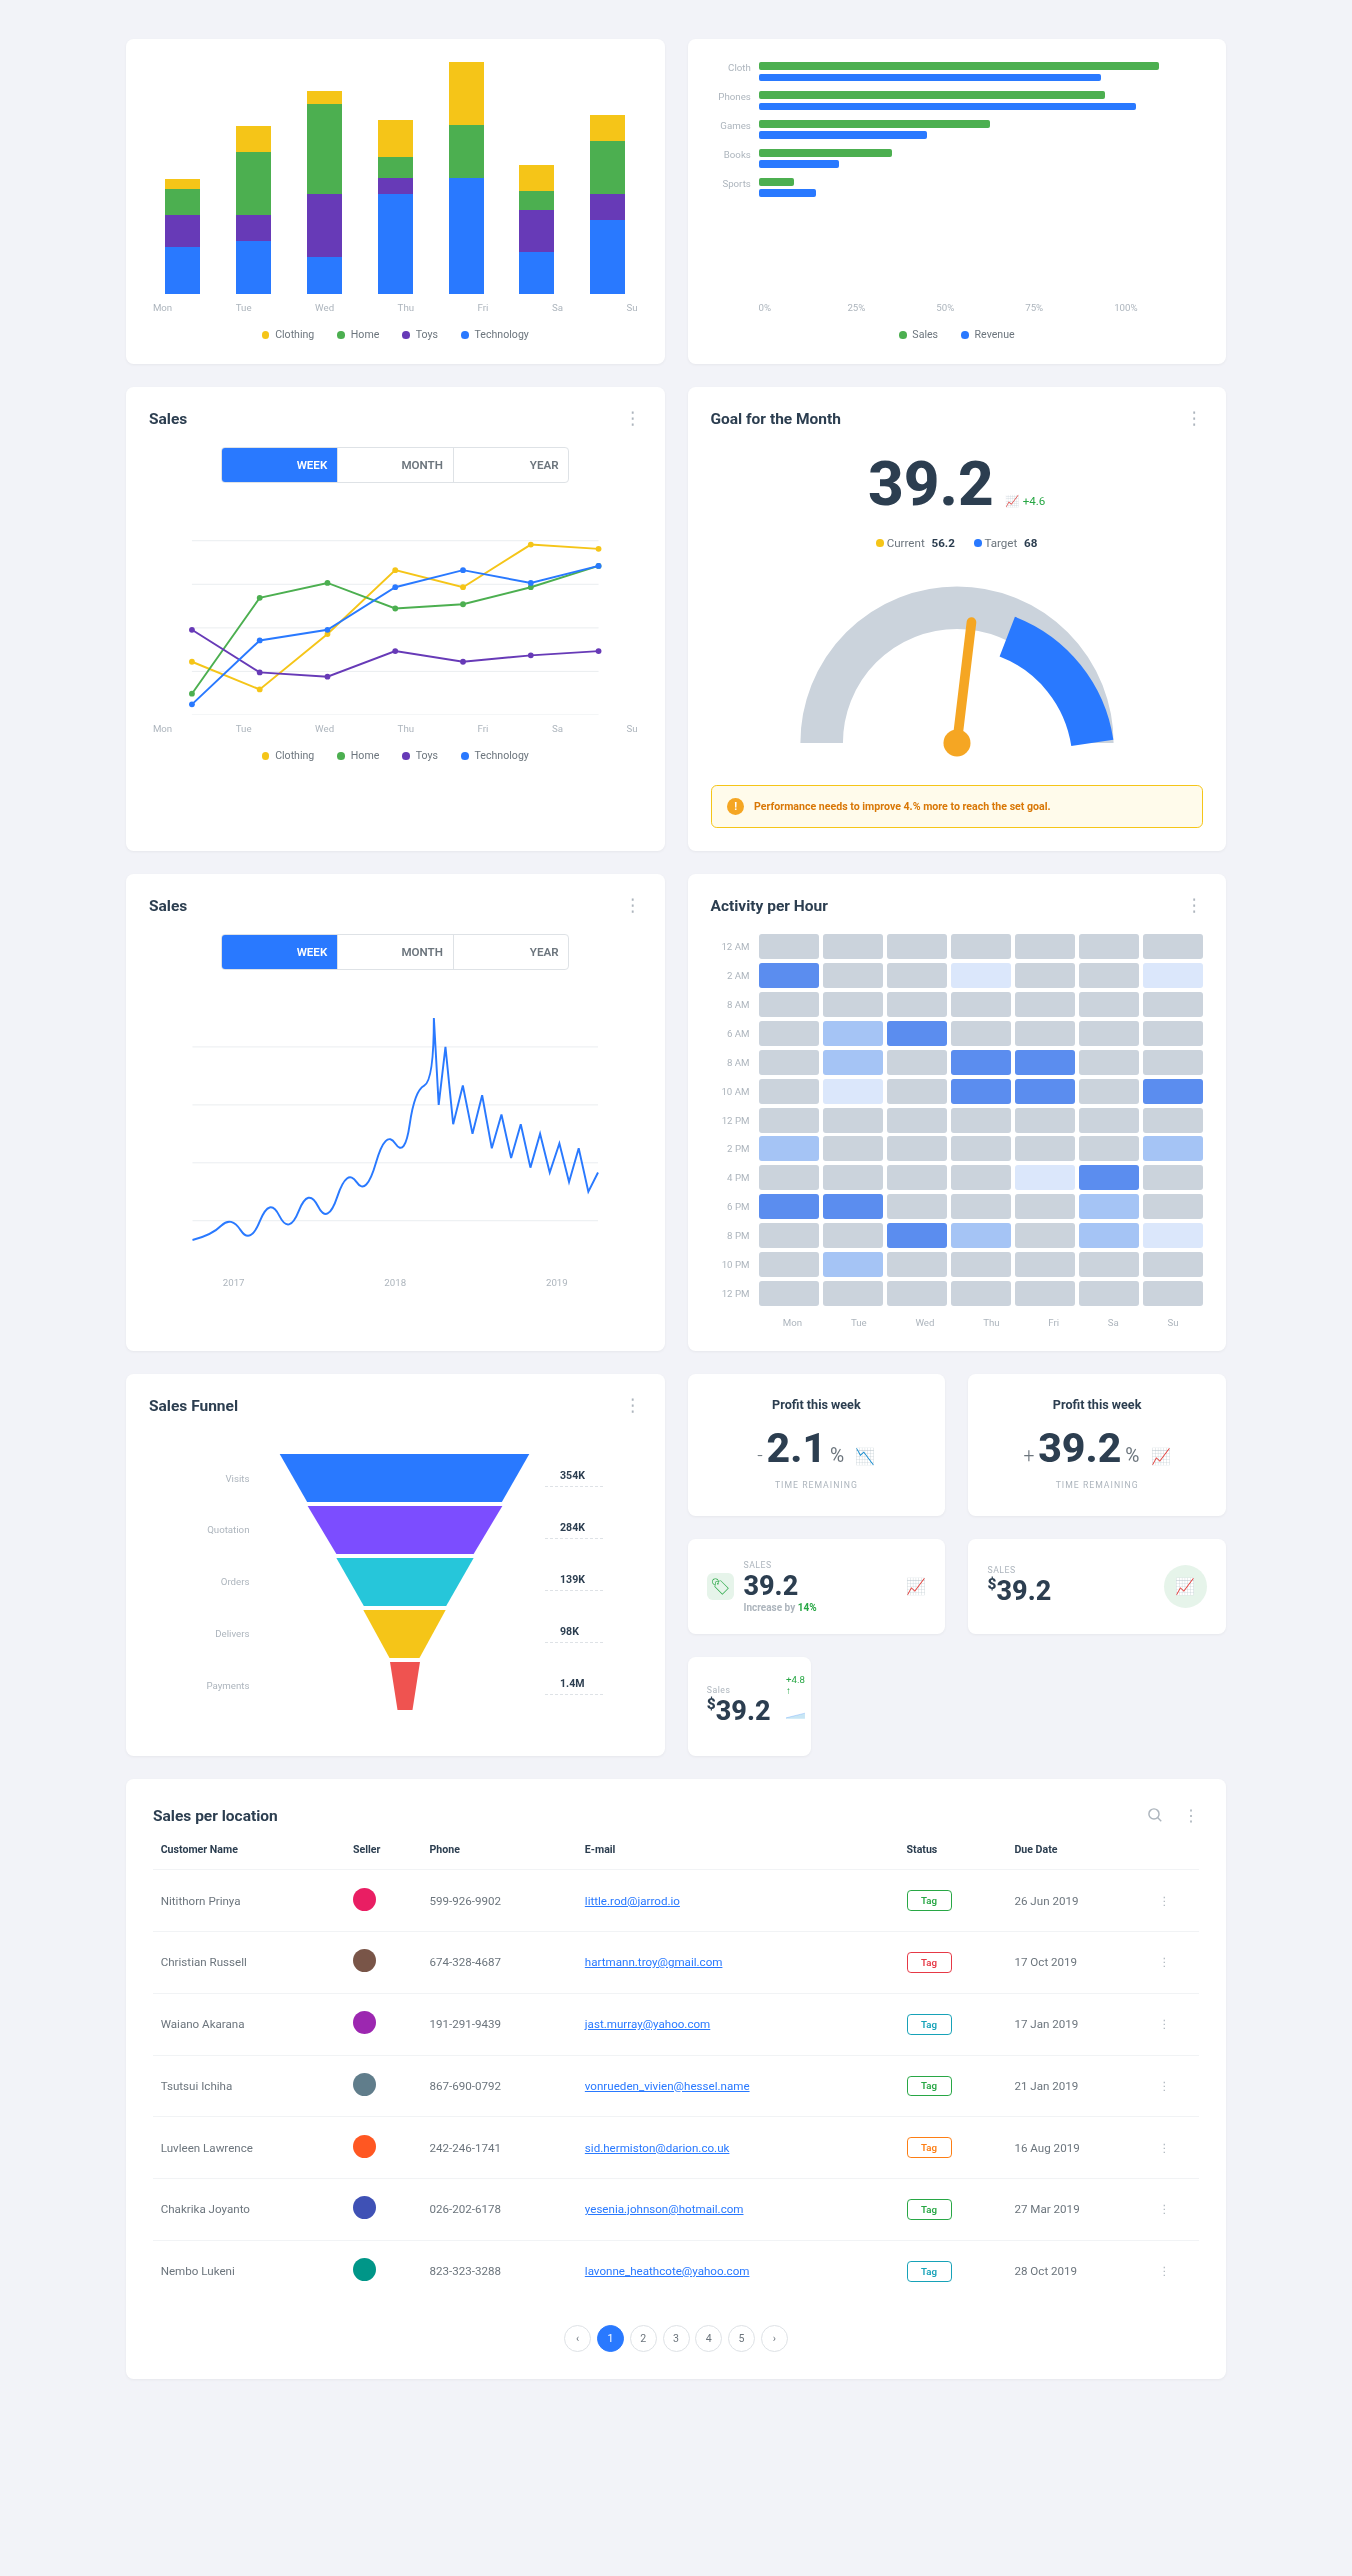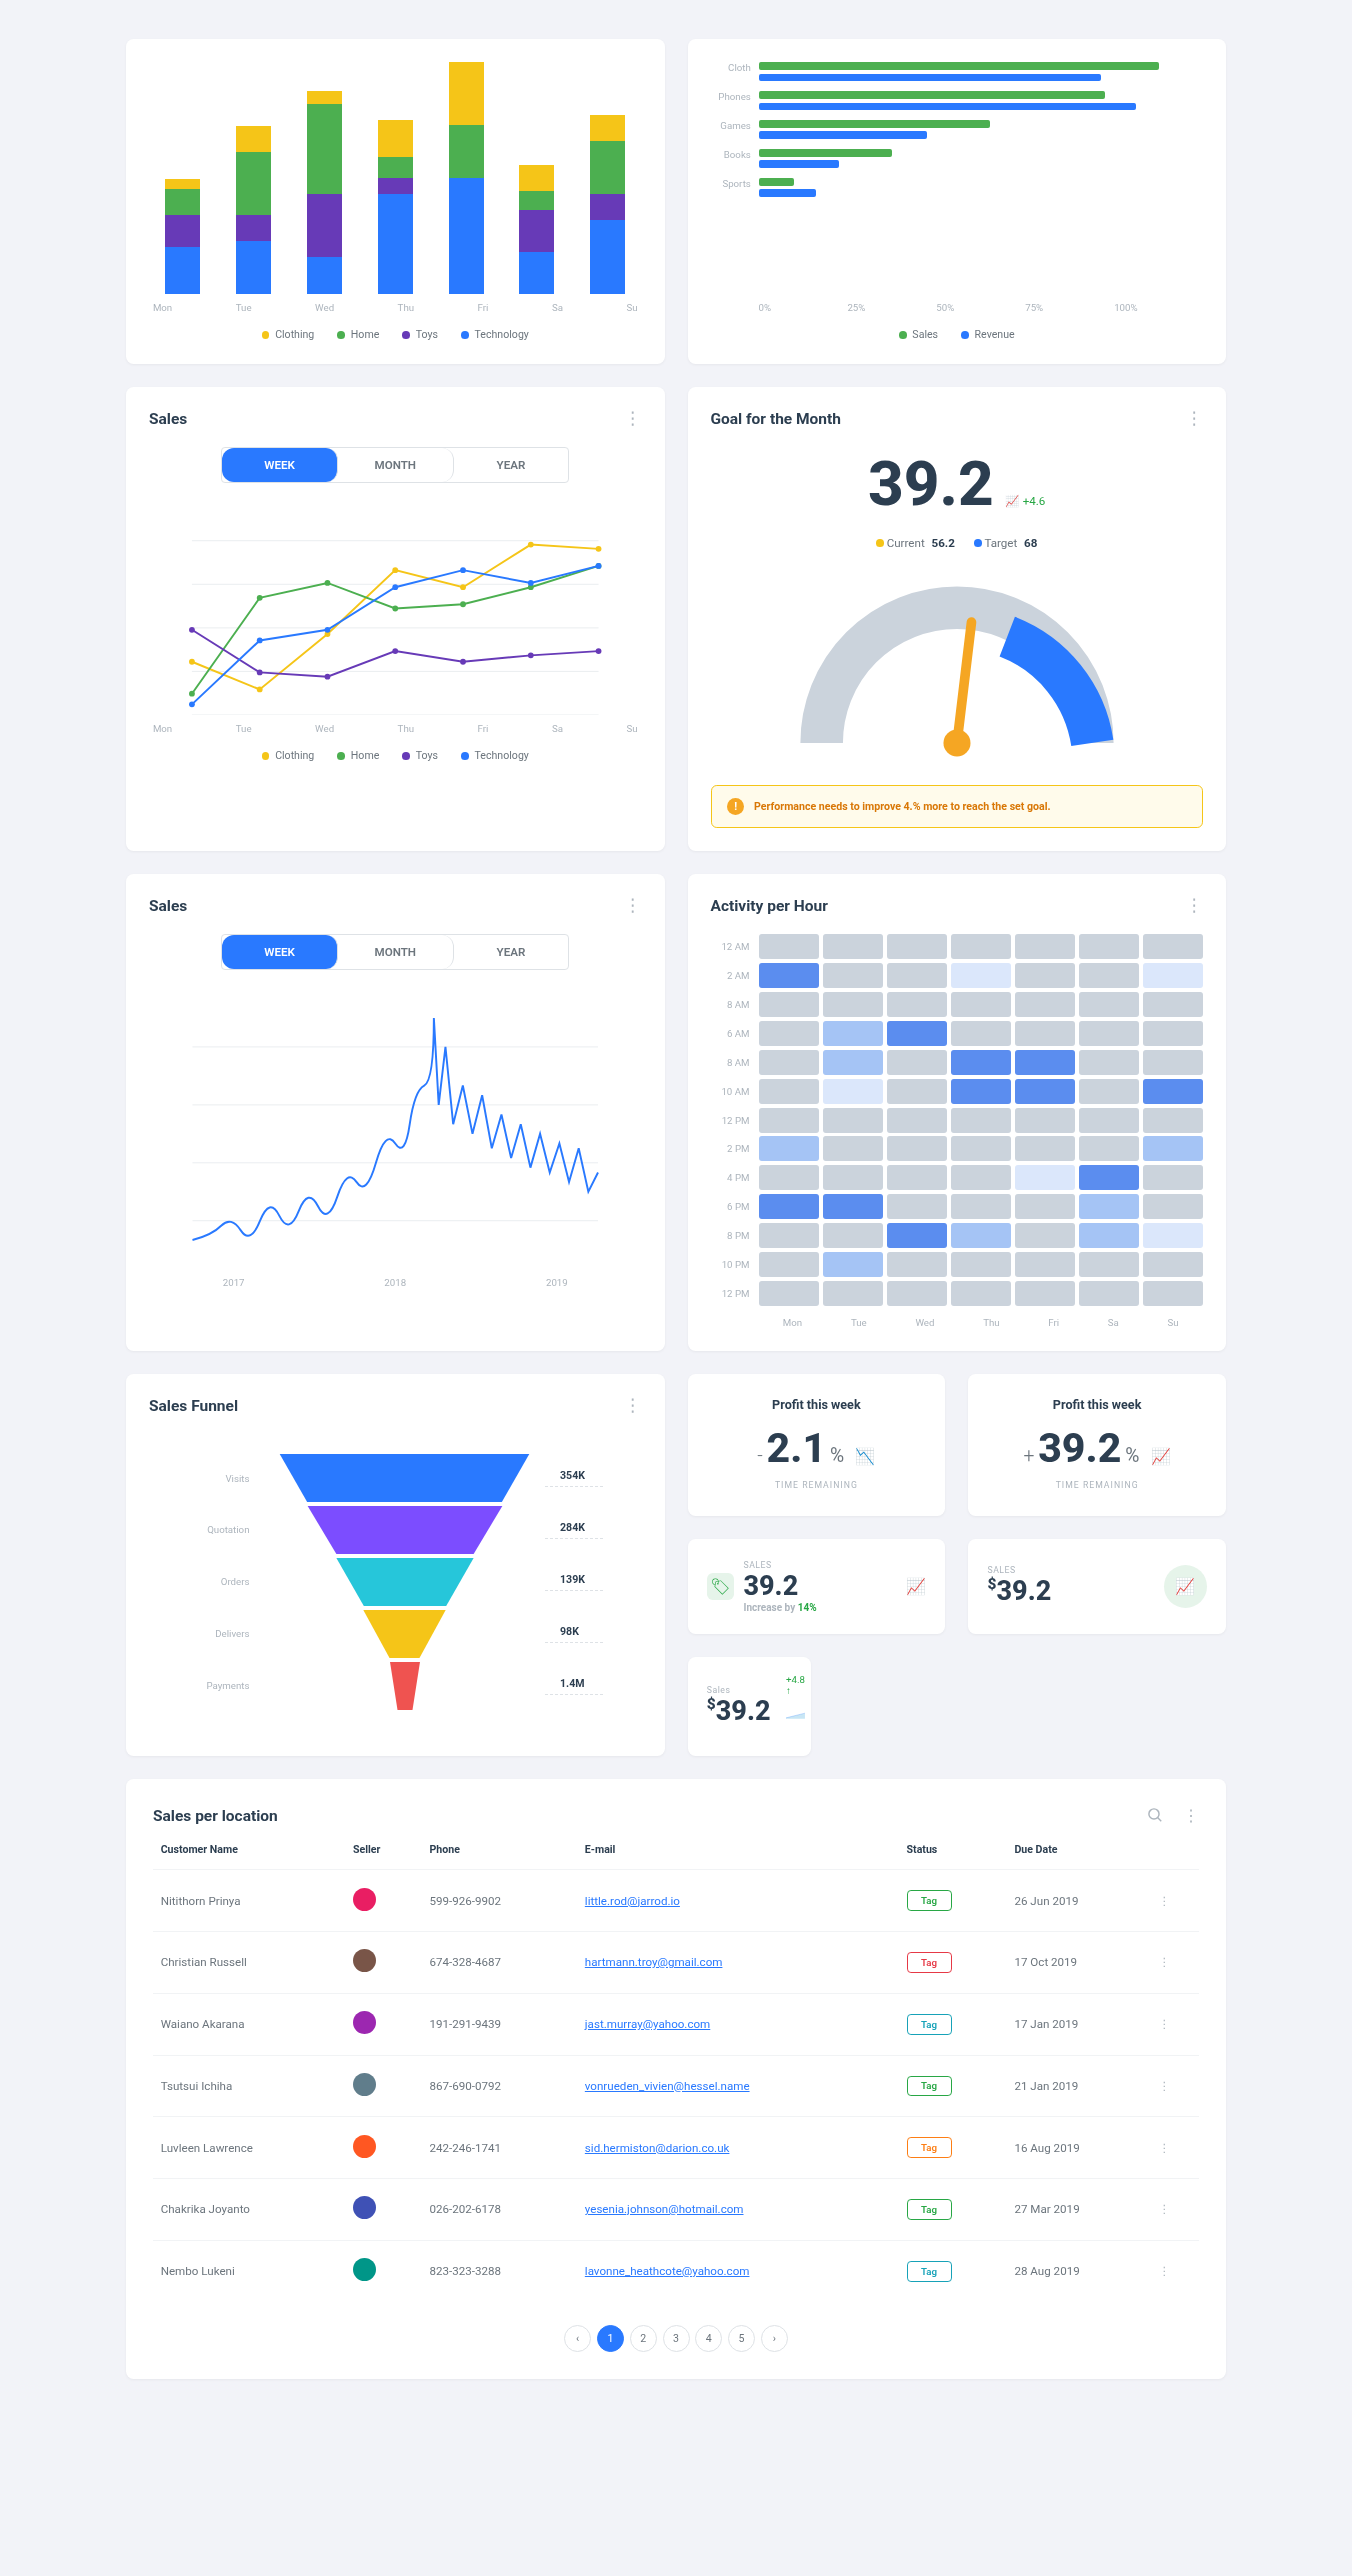--- a/index.html
+++ b/index.html
@@ -22,21 +22,21 @@
 .hbarchart { height: 232px; }
 .hrow { display: flex; align-items: flex-start; margin-bottom: 5.8px; }
 .hlabel { width: 48px; font-size: 9.7px; color: #adb5bd; text-align: right; padding-right: 7.7px; }
 .hbars { flex: 1; }
 .hbar { height: 7.7px; margin-bottom: 3.9px; border-radius: 1.9px; }
 .hxaxis { display: flex; margin-left: 48px; font-size: 9.7px; color: #adb5bd; margin-top: 7.7px; }
 .hxaxis span { flex: 1; }
 
 
 .tabs { display: flex; border: 1px solid #dee2e6; border-radius: 3.9px; overflow: hidden; margin: 0 auto 19.3px; width: 348px; }
-.tab { flex: 1; text-align: center; padding: 9.7px; font-size: 11.6px; font-weight: 600; color: #6c757d; cursor: pointer; border-right: 1px solid #dee2e6; border-radius: 12px; }
+.tab { flex: 1; text-align: right; padding: 9.7px; font-size: 11.6px; font-weight: 600; color: #6c757d; cursor: pointer; border-right: 1px solid #dee2e6; }
 .tab:last-child { border-right: none; }
 .tab.active { background: #2979ff; color: #fff; }
 
 
 .linechart { position: relative; height: 213px; }
 .linechart svg { width: 100%; height: 100%; }
 .grid-line { stroke: #e9ecef; stroke-width: 1; }
 
 
 .goal-card { text-align: center; }
@@ -649,21 +649,21 @@
     <td><span class="tag tag-green">Tag</span></td>
     <td>27 Mar 2019</td>
     <td style="color:#adb5bd"><span>⋮</span></td>
   </tr>
   <tr>
     <td>Nembo Lukeni</td>
     <td><span class="avatar" style="background:#009688"></span></td>
     <td>823-323-3288</td>
     <td><a class="email-link">lavonne_heathcote@yahoo.com</a></td>
     <td><span class="tag tag-teal">Tag</span></td>
-    <td>28 Aug 2019</td>
+    <td>28 Oct 2019</td>
     <td style="color:#adb5bd"><span>⋮</span></td>
   </tr>
       </tbody>
   </table>
   <div class="pagination" id="pagination">
       <div class="page-btn">‹</div>
       <div class="page-btn active">1</div>
       <div class="page-btn ">2</div>
       <div class="page-btn ">3</div>
       <div class="page-btn ">4</div>

